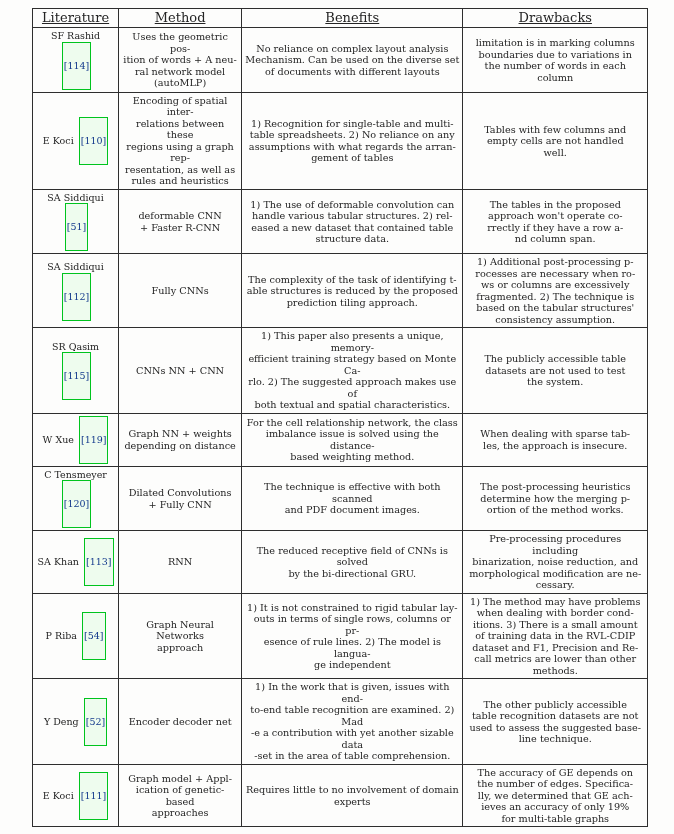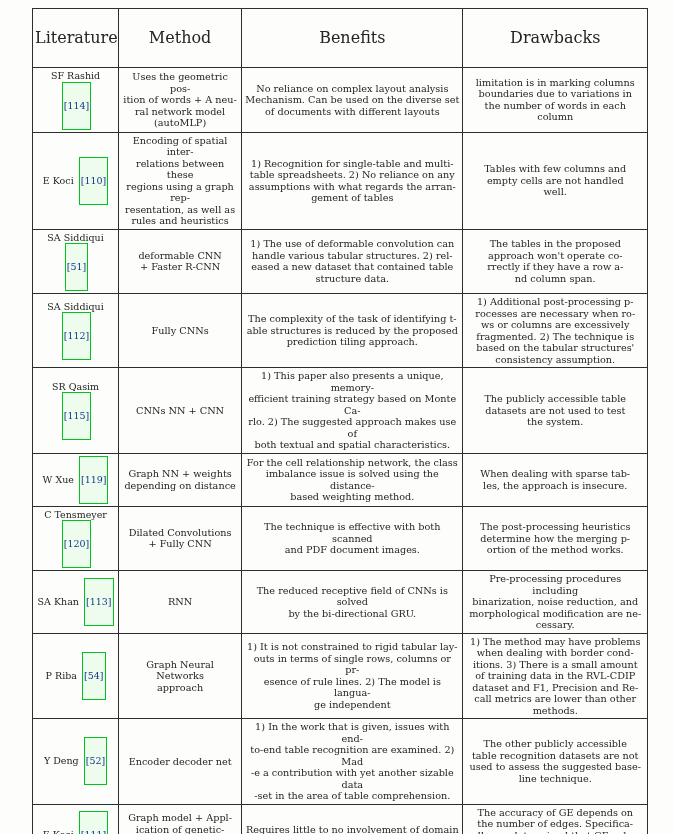--- a/index.html
+++ b/index.html
@@ -37,23 +37,24 @@
   col.c-draw { width: 30%; }
   .cmp th, .cmp td {
     border: 1px solid #2e2e2e;
     text-align: center;
     vertical-align: middle;
     padding: 2px 3px;
     font-weight: normal;
     color: #242424;
   }
   .cmp th {
-    font-size: 16px;
+    font-size: 13px;
     line-height: 1.25;
-    padding: 19px 2px;
+    padding: 1px 2px;
+    text-decoration: underline;
   }
   .cmp td {
     font-size: 9.7px;
     line-height: 11.5px;
     white-space: pre-line;
   }
   td.lit-cell {
     white-space: normal;
     font-size: 9.5px;
   }

